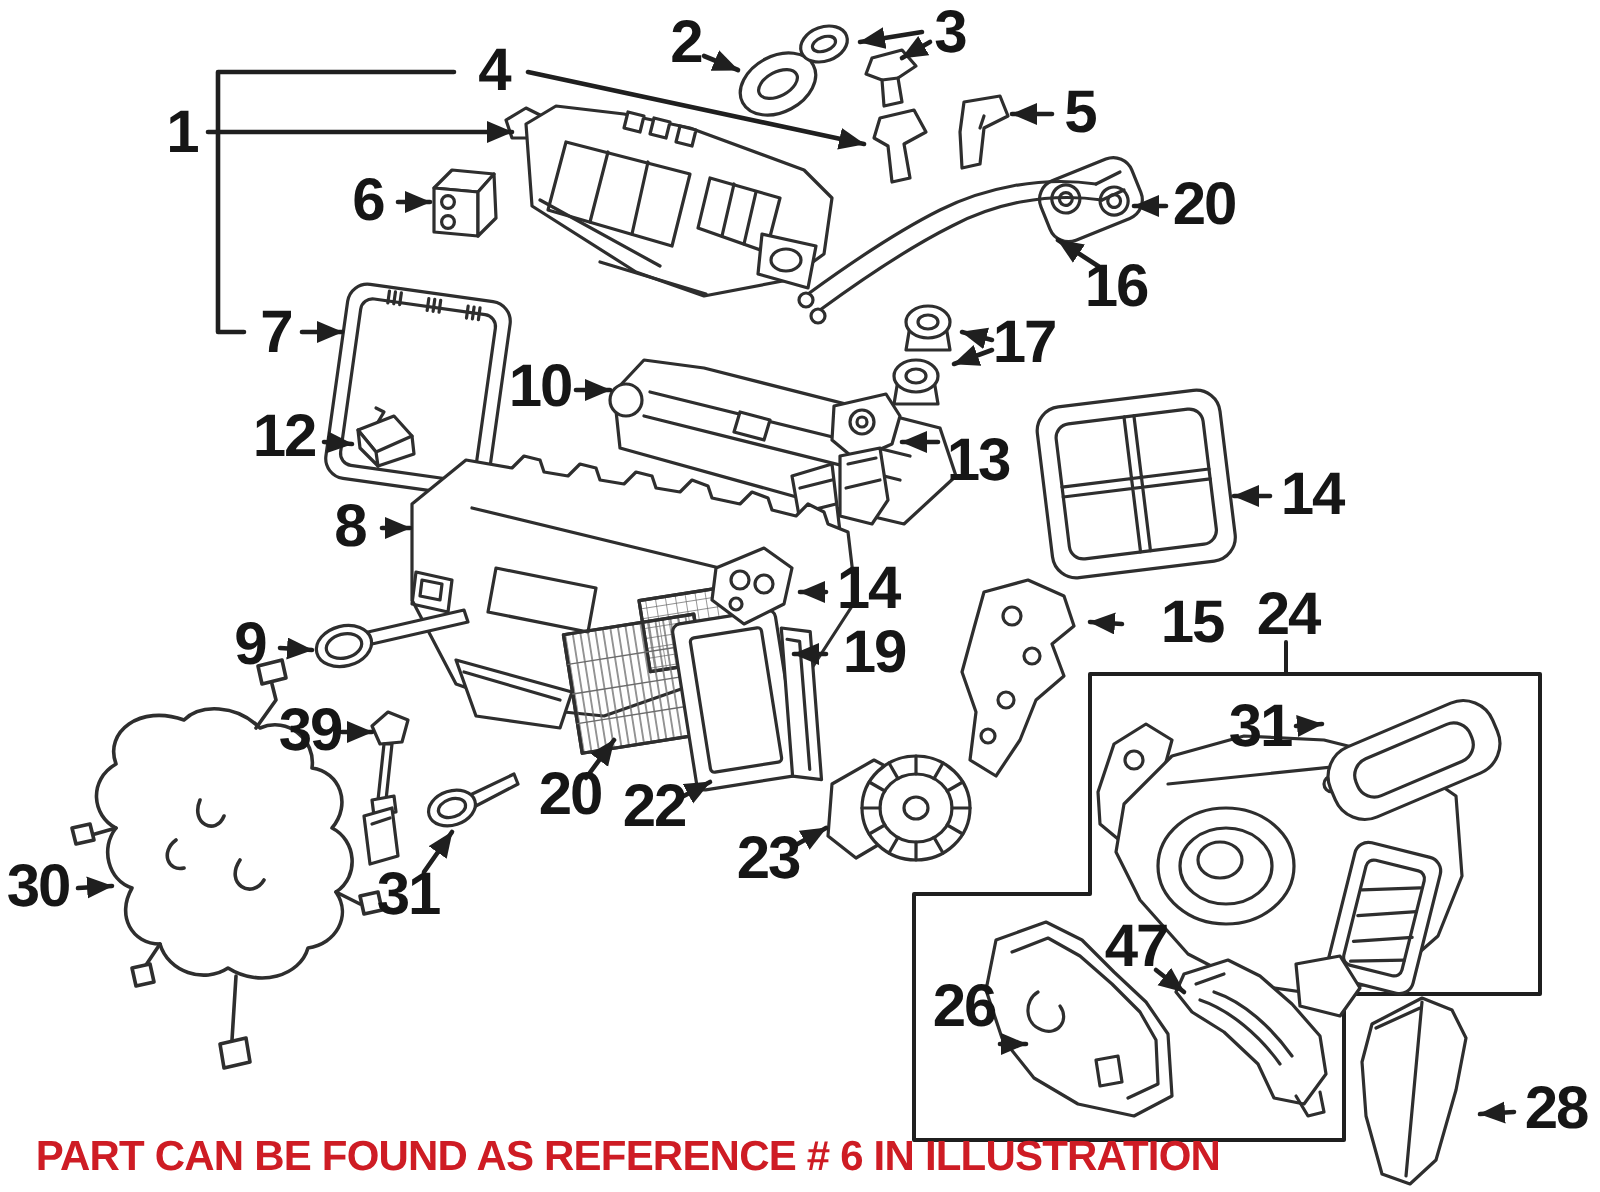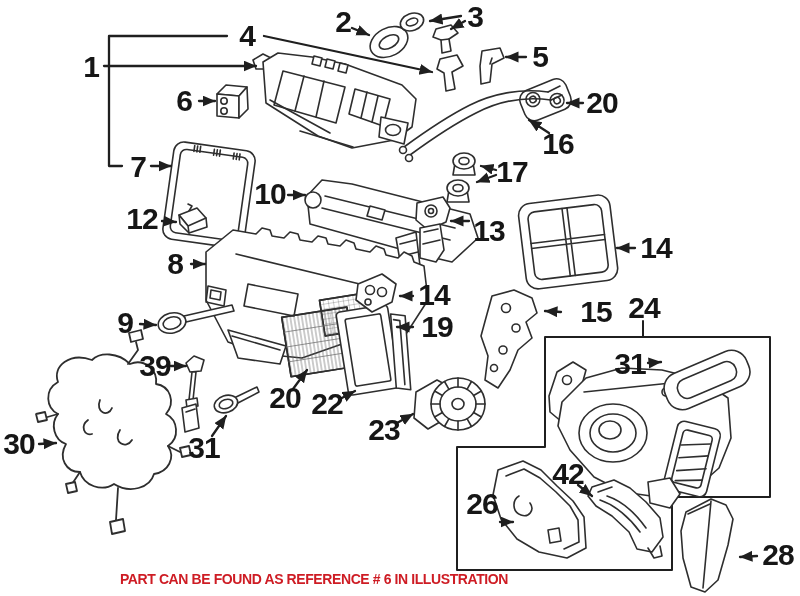--- a/index.html
+++ b/index.html
@@ -8,21 +8,21 @@
     font-family:"Liberation Sans",sans-serif;overflow:hidden;
   }
   .art{position:absolute;left:0;top:0;}
   .callout{
     position:absolute;transform:translate(-50%,-50%);
     font-weight:700;font-size:30px;line-height:1;color:#161616;
     letter-spacing:-1px;white-space:nowrap;user-select:none;
   }
   .caption{
     position:absolute;left:314px;top:579px;transform:translate(-50%,-50%);
-    font-weight:700;font-size:14px;letter-spacing:-0.4px;
+    font-weight:700;font-size:21px;letter-spacing:-0.4px;
     color:#ce1c24;white-space:nowrap;
   }
 </style>
 </head>
 <body>
 
 <div class="stage">
 
 <svg class="art" width="800" height="596" viewBox="0 0 800 596" fill="none" stroke="#2e2e2e" stroke-width="1.6" stroke-linejoin="round" stroke-linecap="round">
   <defs>
@@ -328,18 +328,18 @@
 <div class="callout" style="left:437px;top:327px">19</div>
 <div class="callout" style="left:285px;top:398px">20</div>
 <div class="callout" style="left:204px;top:448px">31</div>
 <div class="callout" style="left:327px;top:404px">22</div>
 <div class="callout" style="left:155px;top:366px">39</div>
 <div class="callout" style="left:644px;top:308px">24</div>
 <div class="callout" style="left:630px;top:364px">31</div>
 <div class="callout" style="left:482px;top:504px">26</div>
 <div class="callout" style="left:384px;top:430px">23</div>
 <div class="callout" style="left:778px;top:555px">28</div>
-<div class="callout" style="left:568px;top:474px">42</div>
+<div class="callout" style="left:568px;top:474px">47</div>
 <div class="callout" style="left:19px;top:444px">30</div>
 
 <div class="caption">PART CAN BE FOUND AS REFERENCE # 6 IN ILLUSTRATION</div>
 
 </div>
 
 </body></html>

